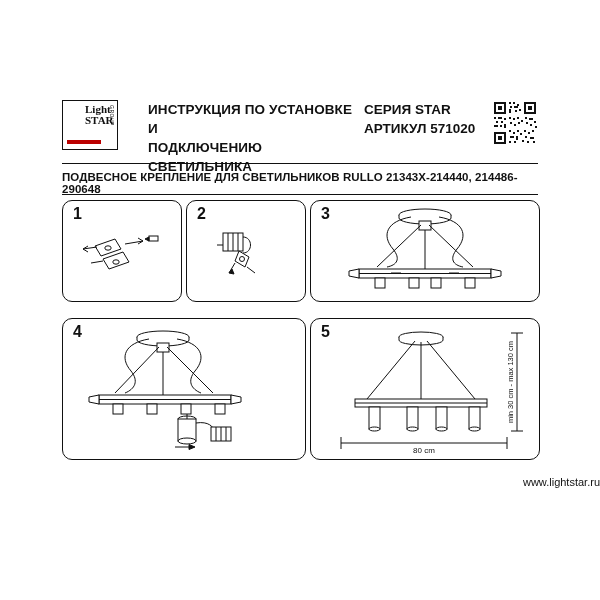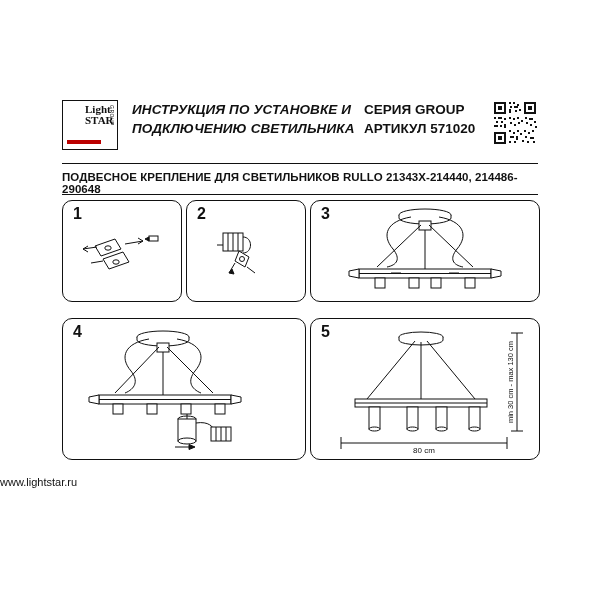--- a/index.html
+++ b/index.html
@@ -61,23 +61,22 @@
   }
   .logo-bar {
     position: absolute;
     left: 4px;
     bottom: 5px;
     width: 34px;
     height: 4px;
     background: #b00;
   }
   .title-block {
-    margin-left: 14px;
+    margin-left: 30px;
     flex: 1 1 auto;
-    font-style: italic;
   }
   .title-line {
     font-size: 13.5px;
     font-weight: bold;
     line-height: 19px;
     letter-spacing: 0.1px;
   }
   .series-block {
     text-align: left;
     width: 174px;
@@ -136,22 +135,22 @@
   #box3 { left: 310px; top: 200px; width: 228px; height: 100px; }
   #box4 { left: 62px;  top: 318px; width: 242px; height: 140px; }
   #box5 { left: 310px; top: 318px; width: 228px; height: 140px; }
 
   .art { position: absolute; left: 0; top: 0; width: 100%; height: 100%; }
 
   .footer {
     position: absolute;
     left: 0;
     top: 476px;
-    width: 548px;
-    text-align: left;
+    width: 600px;
+    text-align: right;
     font-size: 11px;
     color: #111;
   }
 </style>
 </head>
 <body>
 
 <div class="page">
 
   <div class="header">
@@ -164,21 +163,21 @@
       <div class="logo-sub">GROUP</div>
       <div class="logo-bar"></div>
     </div>
 
     <div class="title-block">
       <div class="title-line">ИНСТРУКЦИЯ ПО УСТАНОВКЕ И</div>
       <div class="title-line">ПОДКЛЮЧЕНИЮ СВЕТИЛЬНИКА</div>
     </div>
 
     <div class="series-block">
-      <div class="series-line">СЕРИЯ GROUP</div>
+      <div class="series-line">СЕРИЯ STAR</div>
       <div class="series-line">АРТИКУЛ 571020</div>
     </div>
 
     <svg class="qr" viewBox="0 0 46 46">
       <rect x="0" y="0" width="46" height="46" fill="#ffffff"></rect>
       <g fill="#111111">
         <rect x="2" y="2" width="12" height="12"></rect>
         <rect x="32" y="2" width="12" height="12"></rect>
         <rect x="2" y="32" width="12" height="12"></rect>
         <rect x="4" y="4" width="8" height="8" fill="#ffffff"></rect>

